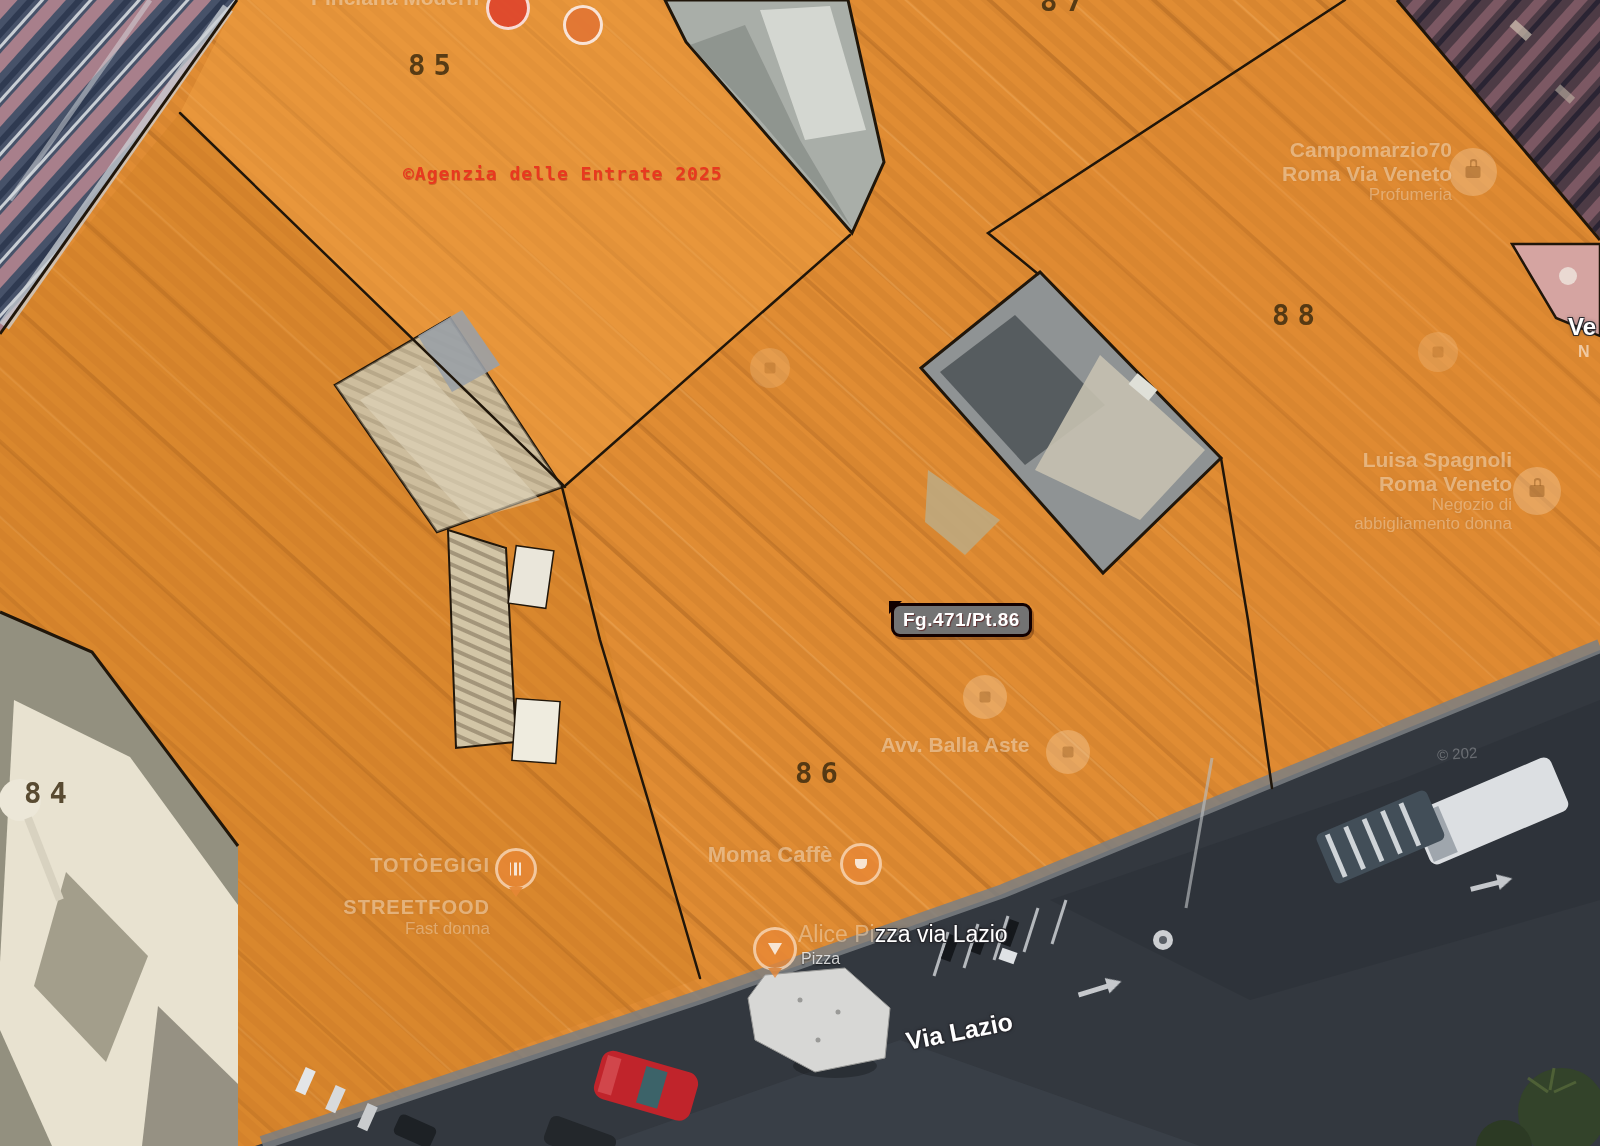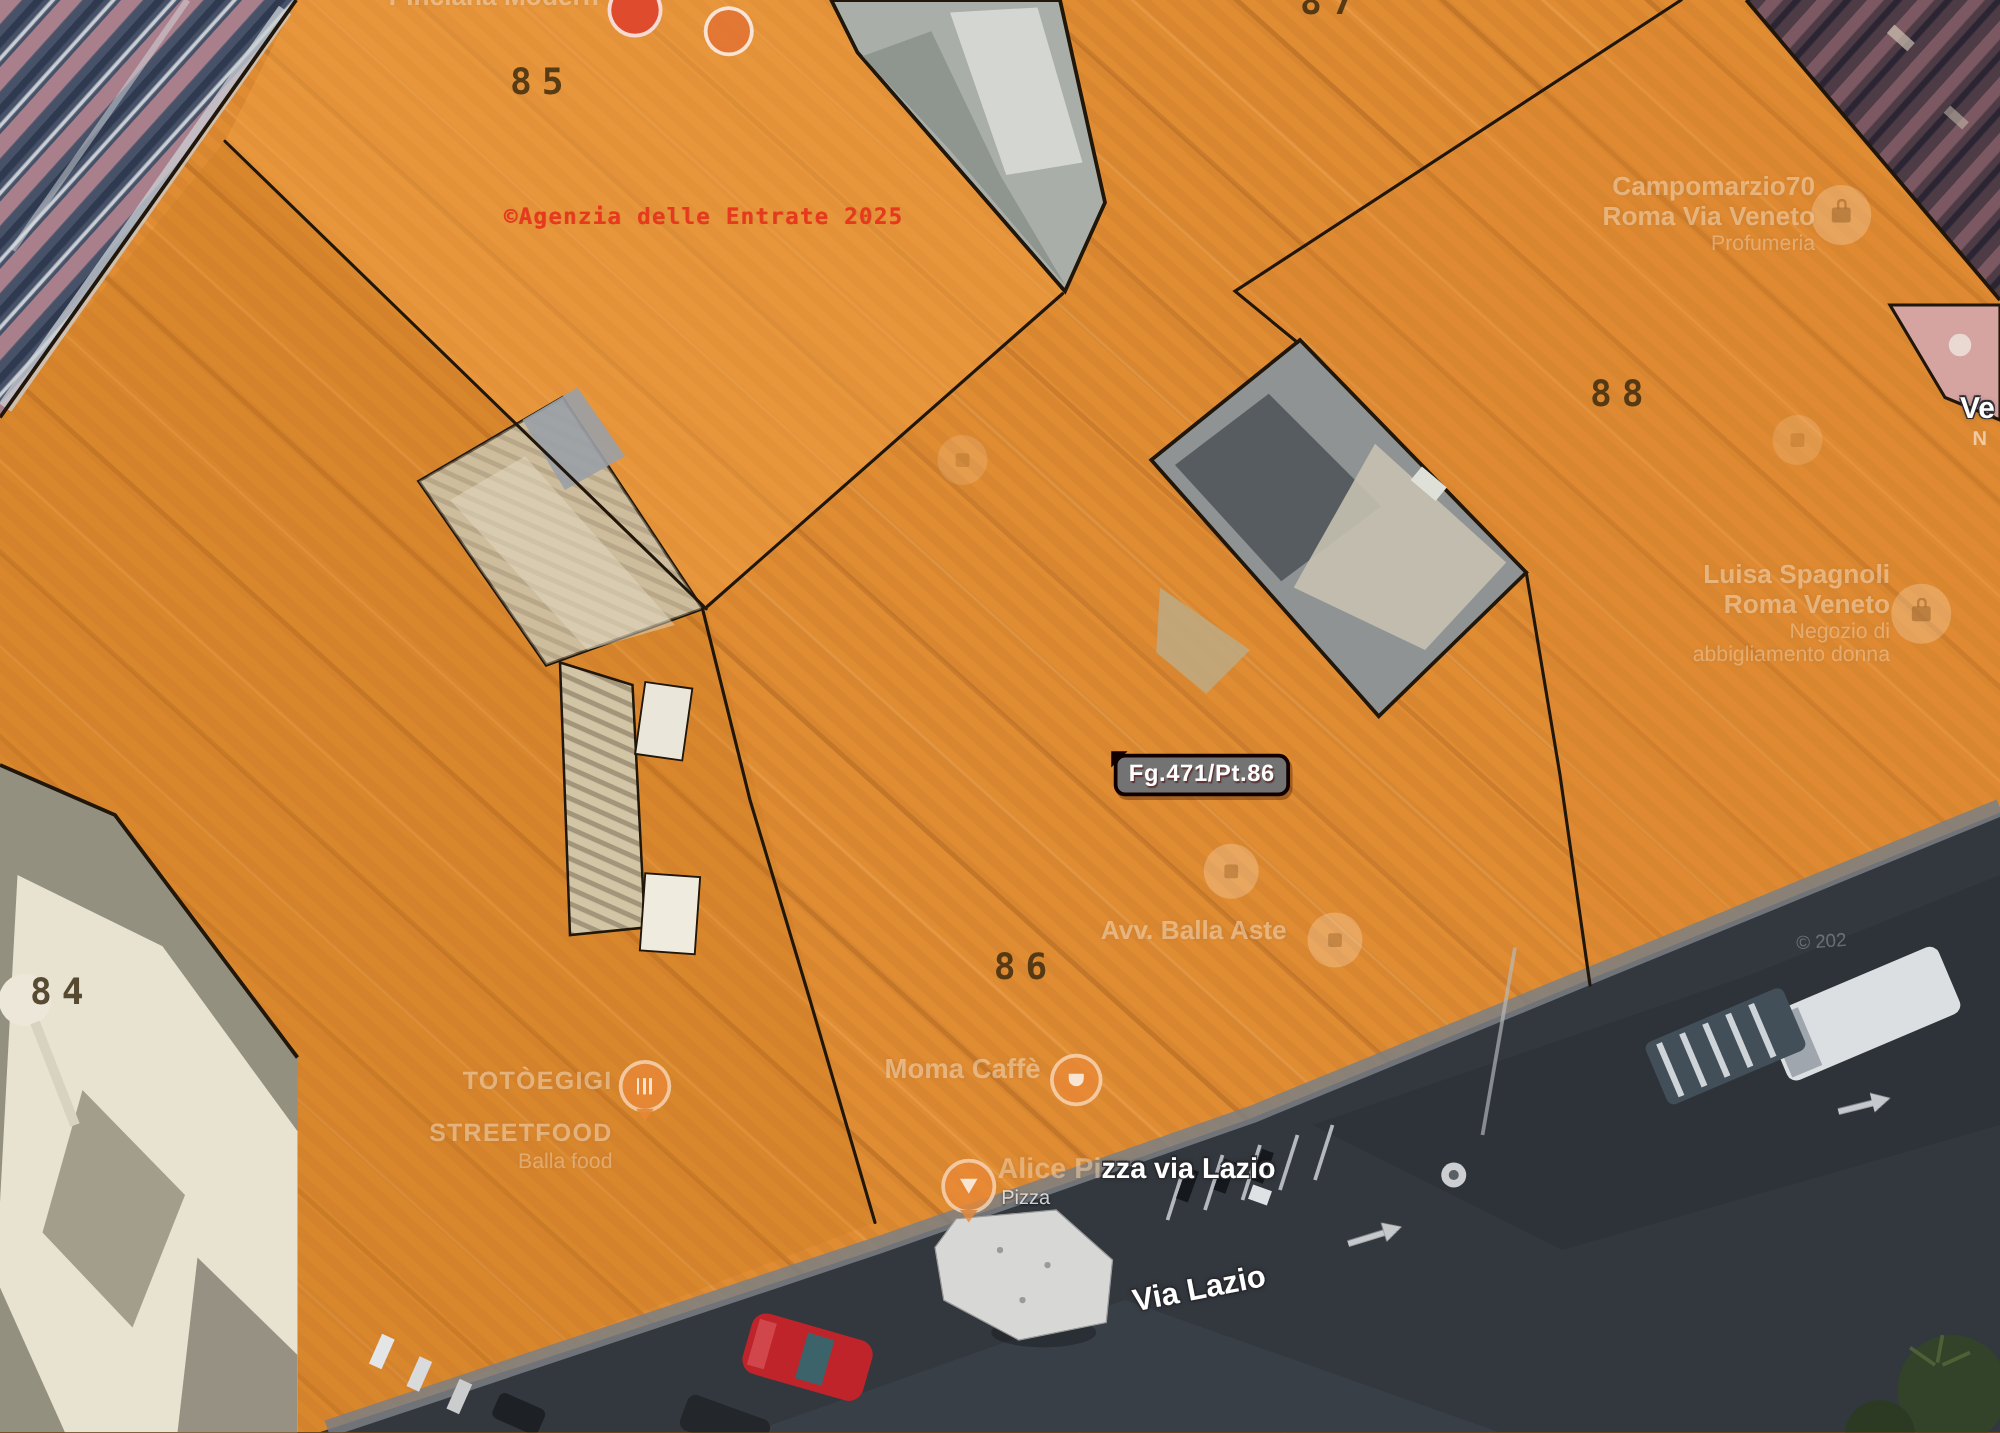--- a/index.html
+++ b/index.html
@@ -16,21 +16,21 @@
 
   
   .poi{position:absolute;font-weight:700;line-height:1.12;text-align:center;
        color:rgba(255,240,218,0.46);text-shadow:0 0 2px rgba(180,110,40,0.35);}
   .poi .l1{font-size:21px;}
   .poi .cat{font-size:17px;font-weight:400;color:rgba(255,240,218,0.38);}
   .align-right{text-align:right;}
   .poi-toto .l1{font-size:20px;letter-spacing:1px;margin-top:20px;}
   .bright{color:#fff;text-shadow:-1px -1px 0 rgba(40,40,45,.9),1px -1px 0 rgba(40,40,45,.9),
           -1px 1px 0 rgba(40,40,45,.9),1px 1px 0 rgba(40,40,45,.9),0 0 4px rgba(0,0,0,.5);}
-  .alice-line{position:absolute;left:798px;top:921px;font-size:23px;font-weight:700;white-space:nowrap;}
+  .alice-line{position:absolute;left:798px;top:921px;font-size:23px;font-weight:400;white-space:nowrap;}
   .alice-faint{color:rgba(255,240,220,0.42);text-shadow:0 0 2px rgba(180,110,40,0.3);}
   .alice-cat{position:absolute;left:801px;top:950px;font-size:16px;font-weight:400;
              color:rgba(255,255,255,0.78);text-shadow:0 1px 2px rgba(0,0,0,.7);}
   .via-lazio{position:absolute;left:905px;top:1012px;width:160px;font-size:25px;font-weight:700;
              transform:rotate(-11deg);}
   .street-credit{position:absolute;left:1437px;top:745px;font-size:15px;
                  color:rgba(255,255,255,0.28);transform:rotate(-4deg);}
   .veneto-edge{position:absolute;left:1568px;top:313px;line-height:1.2;}
   .veneto-edge .l1{font-size:24px;font-weight:700;}
   .veneto-edge .l2{font-size:16px;font-weight:700;color:rgba(255,255,255,0.55);padding-left:10px;}
@@ -297,21 +297,21 @@
     <div class="l1">Avv. Balla Aste</div>
   </div>
 
   <div class="poi" style="left:700px;top:843px;width:140px">
     <div class="l1" style="font-size:22px">Moma Caffè</div>
   </div>
 
   <div class="poi poi-toto align-right" style="left:340px;top:834px;width:150px">
     <div class="l1">TOTÒEGIGI</div>
     <div class="l1">STREETFOOD</div>
-    <div class="cat">Balla food</div>
+    <div class="cat">Fast donna</div>
   </div>
 
   <div class="alice-line"><span class="alice-faint">Alice Pi</span><span class="bright">zza via Lazio</span></div>
   <div class="alice-cat">Pizza</div>
 
   <div class="veneto-edge">
     <div class="l1 bright">Ve</div>
     <div class="l2">N</div>
   </div>
 

